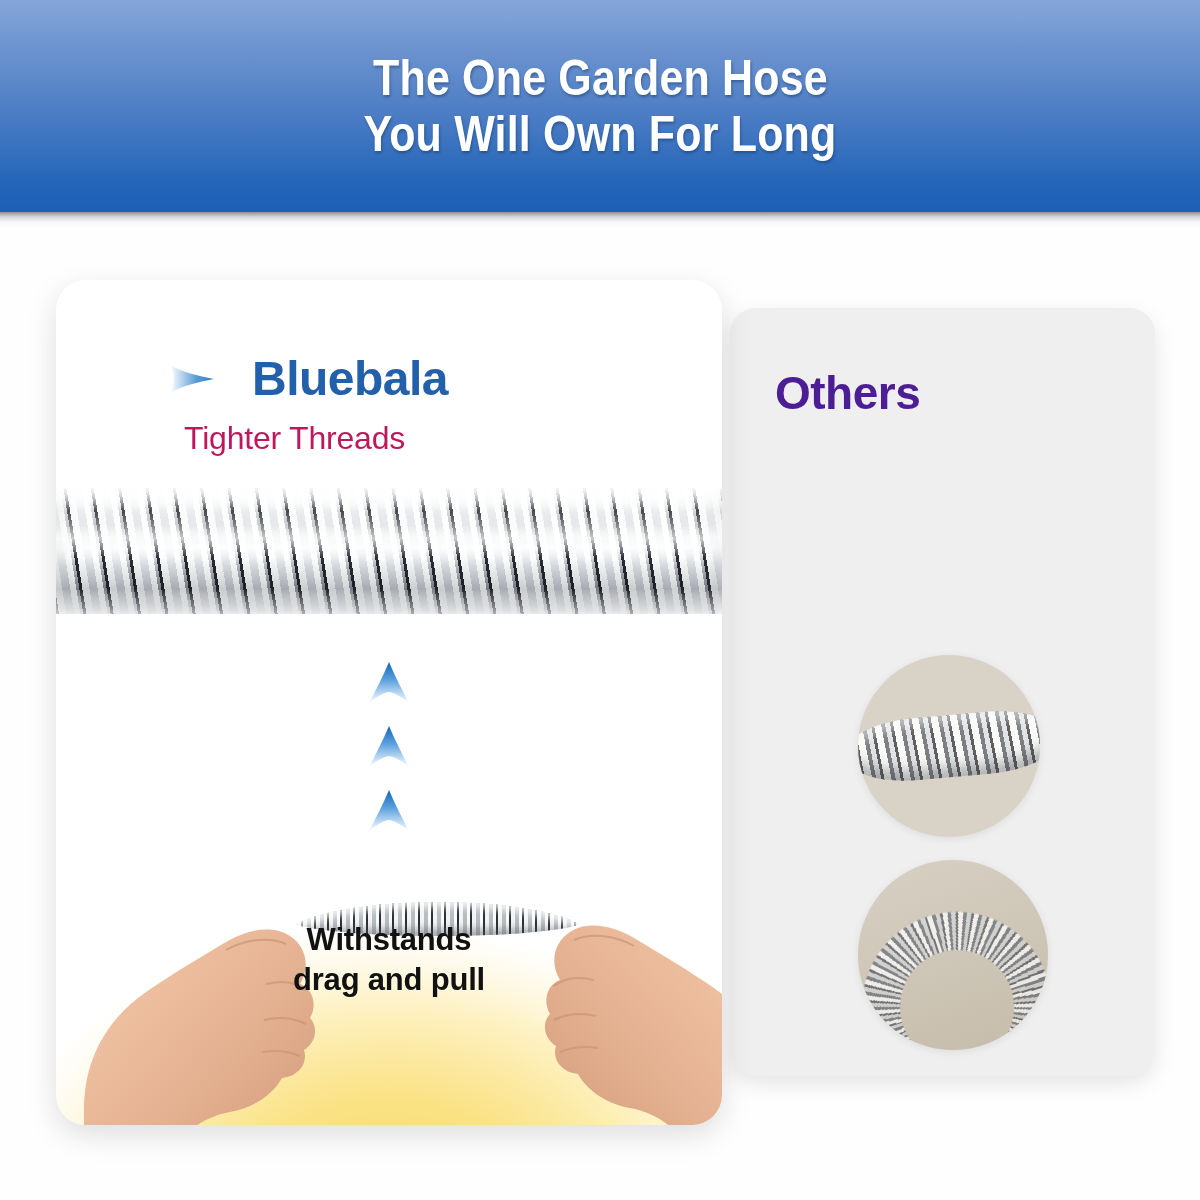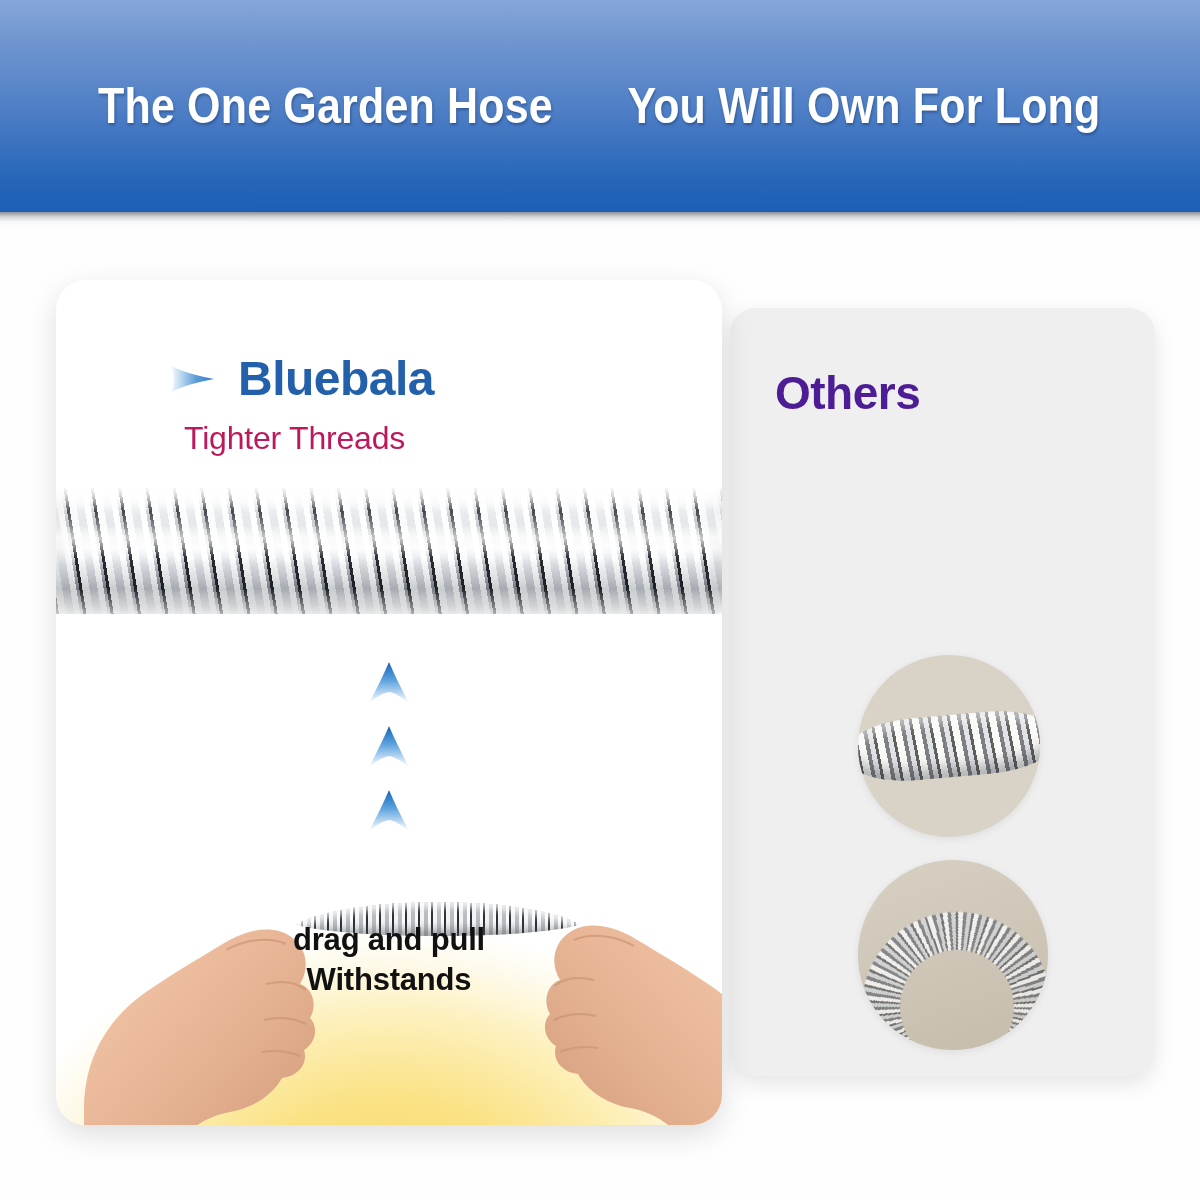--- a/index.html
+++ b/index.html
@@ -9,21 +9,21 @@
     font-family:"Liberation Sans", sans-serif;
     background:#ffffff;
     overflow:hidden;
   }
   #stage{ position:relative; width:1200px; height:1200px; background:#fefefe; }
 
   
   .header{
     position:absolute; left:0; top:0; width:1200px; height:212px;
     background:linear-gradient(180deg,#86a6d8 0%,#6f95d0 20%,#4b7cc4 55%,#2566b8 85%,#1c5fb5 100%);
-    display:flex; flex-direction:row; align-items:center; justify-content:center;
+    display:flex; flex-direction:column; align-items:center; justify-content:center;
     overflow:hidden;
   }
   .header-line{
     color:#ffffff;
     font-weight:bold;
     font-size:50px;
     line-height:56px;
     letter-spacing:0.2px;
     transform:scaleX(0.86);
     transform-origin:center center;
@@ -112,21 +112,21 @@
 
   
   .main-card{
     position:absolute; left:56px; top:280px; width:666px; height:845px;
     background:#ffffff; border-radius:30px;
     box-shadow:0 10px 30px rgba(0,0,0,.13);
     overflow:hidden;
   }
   .brand-row{
     position:absolute; left:112px; top:75px;
-    display:flex; align-items:center; gap:22px;
+    display:flex; align-items:center; gap:36px;
   }
   .brand-arrow{ width:48px; height:40px; display:block; }
   .brand-name{
     font-size:48px; font-weight:bold; color:#2360ab; letter-spacing:-0.5px; line-height:1;
   }
   .brand-sub{
     position:absolute; left:128px; top:140px;
     font-size:32px; font-weight:normal; color:#be185d; letter-spacing:-0.2px;
   }
 
@@ -294,18 +294,18 @@
         <path d="M100 70 C82 60, 58 56, 40 64" fill="none" stroke="#c08a6a" stroke-width="2" opacity=".55"></path>
         <path d="M60 104 C44 100, 30 102, 20 110" fill="none" stroke="#c08a6a" stroke-width="2" opacity=".5"></path>
         <path d="M62 140 C46 136, 32 138, 20 144" fill="none" stroke="#c08a6a" stroke-width="2" opacity=".5"></path>
         <path d="M64 172 C50 170, 36 172, 26 176" fill="none" stroke="#c08a6a" stroke-width="2" opacity=".45"></path>
       </svg>
     </div>
 
     <div class="pull-hose"></div>
 
     <div class="caption">
+      <div>Withstands</div>
       <div>drag and pull</div>
-      <div>Withstands</div>
     </div>
 
   </div>
 </div>
 
 </body></html>

